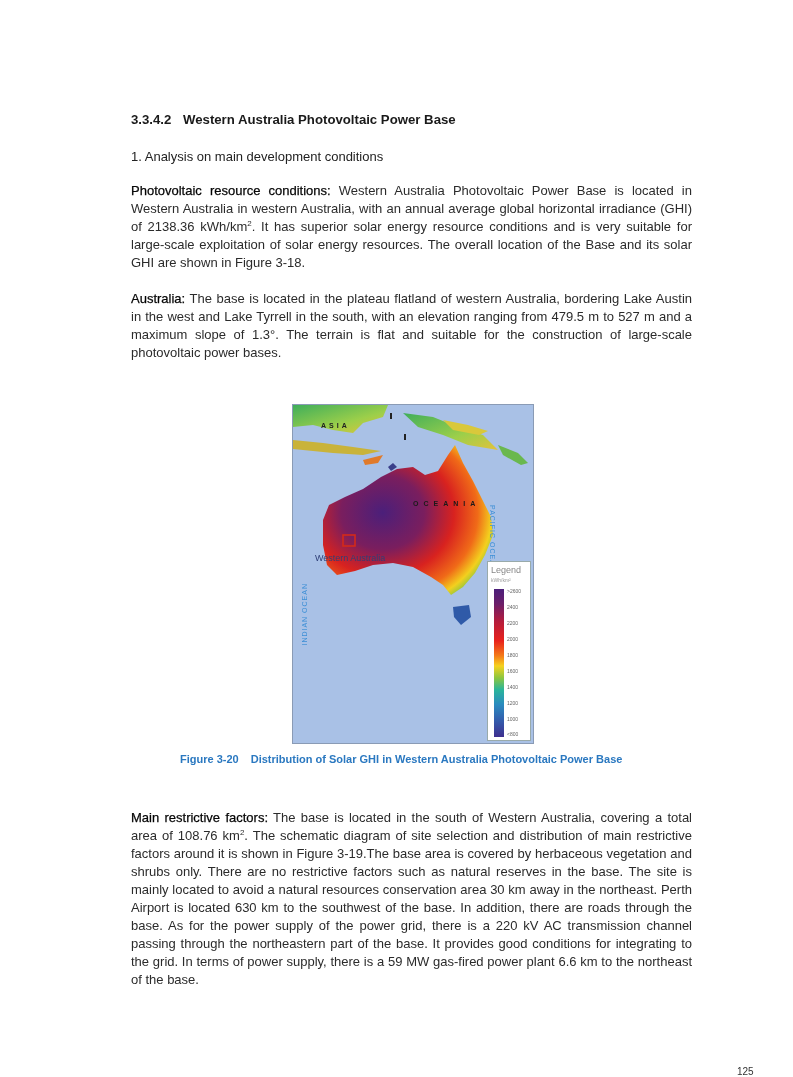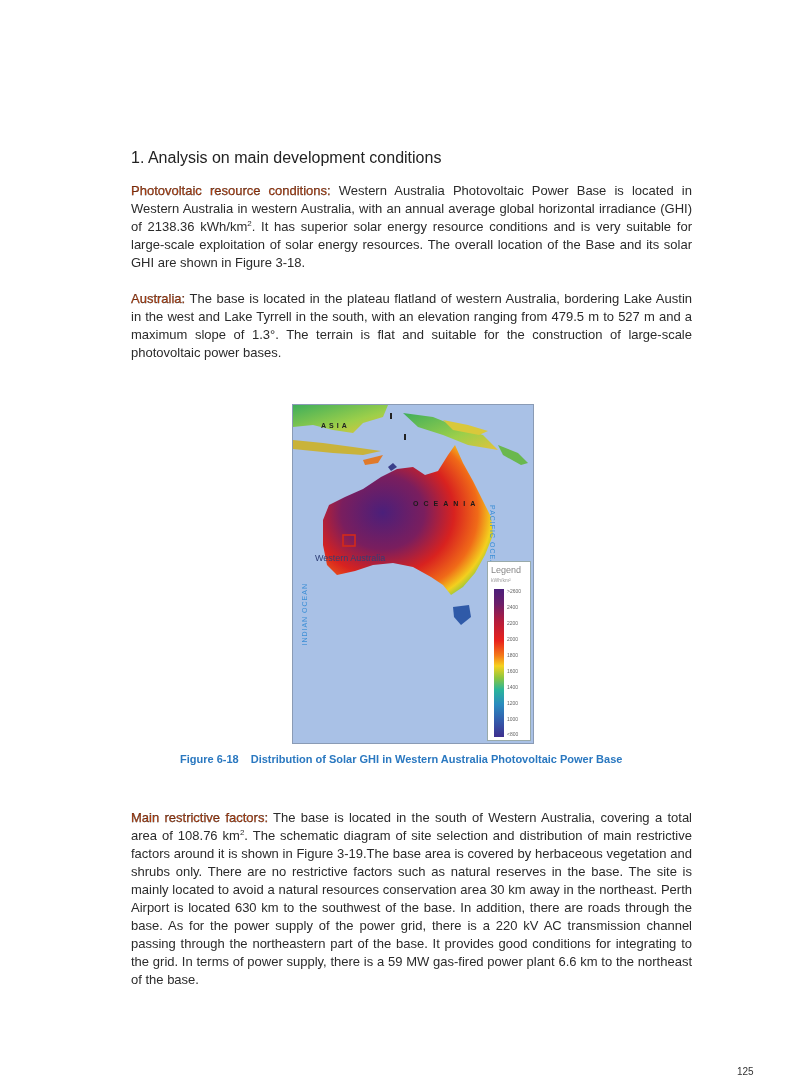--- a/index.html
+++ b/index.html
@@ -1,24 +1,24 @@
 <!DOCTYPE html>
 <html><head>
 <meta charset="utf-8">
 <style>
   html, body { margin: 0; padding: 0; background: #ffffff; }
   body { width: 793px; height: 1077px; position: relative; overflow: hidden;
          font-family: "Liberation Sans", sans-serif; color: #2a2a2a; }
   .page { position: absolute; left: 0; top: 0; width: 793px; height: 1077px; }
   .heading { position: absolute; left: 131px; top: 112px; font-size: 13.2px; font-weight: bold; color: #1a1a1a; }
   .heading .num { margin-right: 8px; }
-  .subheading { position: absolute; left: 131px; top: 149px; font-size: 16px; color: #222; }
+  .subheading { position: absolute; left: 131px; top: 149px; font-size: 13px; color: #222; }
   .para { position: absolute; left: 131px; width: 561px; font-size: 13px; line-height: 18px;
           text-align: justify; color: #2b2b2b; margin: 0; }
-  .para b { font-weight: normal; color: #c2410c; -webkit-text-stroke: 0.25px #111; }
+  .para b { font-weight: normal; color: #000000; -webkit-text-stroke: 0.25px #111; }
   .para sup { font-size: 8px; line-height: 0; }
   #p1 { top: 182px; }
   #p2 { top: 290px; }
   #p3 { top: 809px; }
 
   .figure { position: absolute; left: 292px; top: 404px; width: 240px; height: 338px;
             border: 1px solid #8a9bb5; background: #a9c1e6; overflow: hidden; }
   .figure svg { position: absolute; left: 0; top: 0; }
   .map-label { position: absolute; font-family: Liberation Sans, sans-serif; }
   .lbl-asia { left: 28px; top: 17px; font-size: 7px; font-weight: bold; letter-spacing: 3px; color: #222; }
@@ -41,20 +41,24 @@
 
   .caption { position: absolute; left: 180px; top: 753px; font-size: 11px; font-weight: bold; color: #2a78c0; }
   .caption .fig-num { margin-right: 9px; }
   .page-number { position: absolute; left: 737px; top: 1066px; font-size: 10px; color: #333; }
 </style>
 </head>
 <body>
 
 <div class="page">
 
+  <div class="heading">
+    <span class="num">3.3.4.2</span>
+    <span>Western Australia Photovoltaic Power Base</span>
+  </div>
 
   <div class="subheading">1. Analysis on main development conditions</div>
 
   <p class="para" id="p1"><b>Photovoltaic resource conditions:</b><span> Western Australia Photovoltaic Power Base is located in Western Australia in western Australia, with an annual average global horizontal irradiance (GHI) of 2138.36 kWh/km</span><sup>2</sup><span>. It has superior solar energy resource conditions and is very suitable for large-scale exploitation of solar energy resources. The overall location of the Base and its solar GHI are shown in Figure 3-18.</span></p>
 
   <p class="para" id="p2"><b>Australia:</b><span> The base is located in the plateau flatland of western Australia, bordering Lake Austin in the west and Lake Tyrrell in the south, with an elevation ranging from 479.5 m to 527 m and a maximum slope of 1.3°. The terrain is flat and suitable for the construction of large-scale photovoltaic power bases.</span></p>
 
   <div class="figure">
     <svg width="240" height="338" viewBox="0 0 240 338">
       <defs>
@@ -110,20 +114,20 @@
         <span style="top:80px">1600</span>
         <span style="top:96px">1400</span>
         <span style="top:112px">1200</span>
         <span style="top:128px">1000</span>
         <span style="top:143px">&lt;800</span>
       </div>
     </div>
   </div>
 
   <div class="caption">
-    <span class="fig-num">Figure 6-18</span>
+    <span class="fig-num">Figure 3-20</span>
     <span>Distribution of Solar GHI in Western Australia Photovoltaic Power Base</span>
   </div>
 
   <p class="para" id="p3"><b>Main restrictive factors:</b><span> The base is located in the south of Western Australia, covering a total area of 108.76 km</span><sup>2</sup><span>. The schematic diagram of site selection and distribution of main restrictive factors around it is shown in Figure 3-19.The base area is covered by herbaceous vegetation and shrubs only. There are no restrictive factors such as natural reserves in the base. The site is mainly located to avoid a natural resources conservation area 30 km away in the northeast. Perth Airport is located 630 km to the southwest of the base. In addition, there are roads through the base. As for the power supply of the power grid, there is a 220 kV AC transmission channel passing through the northeastern part of the base. It provides good conditions for integrating to the grid. In terms of power supply, there is a 59 MW gas-fired power plant 6.6 km to the northeast of the base.</span></p>
 
   <div class="page-number">125</div>
 </div>
 
 </body></html>

